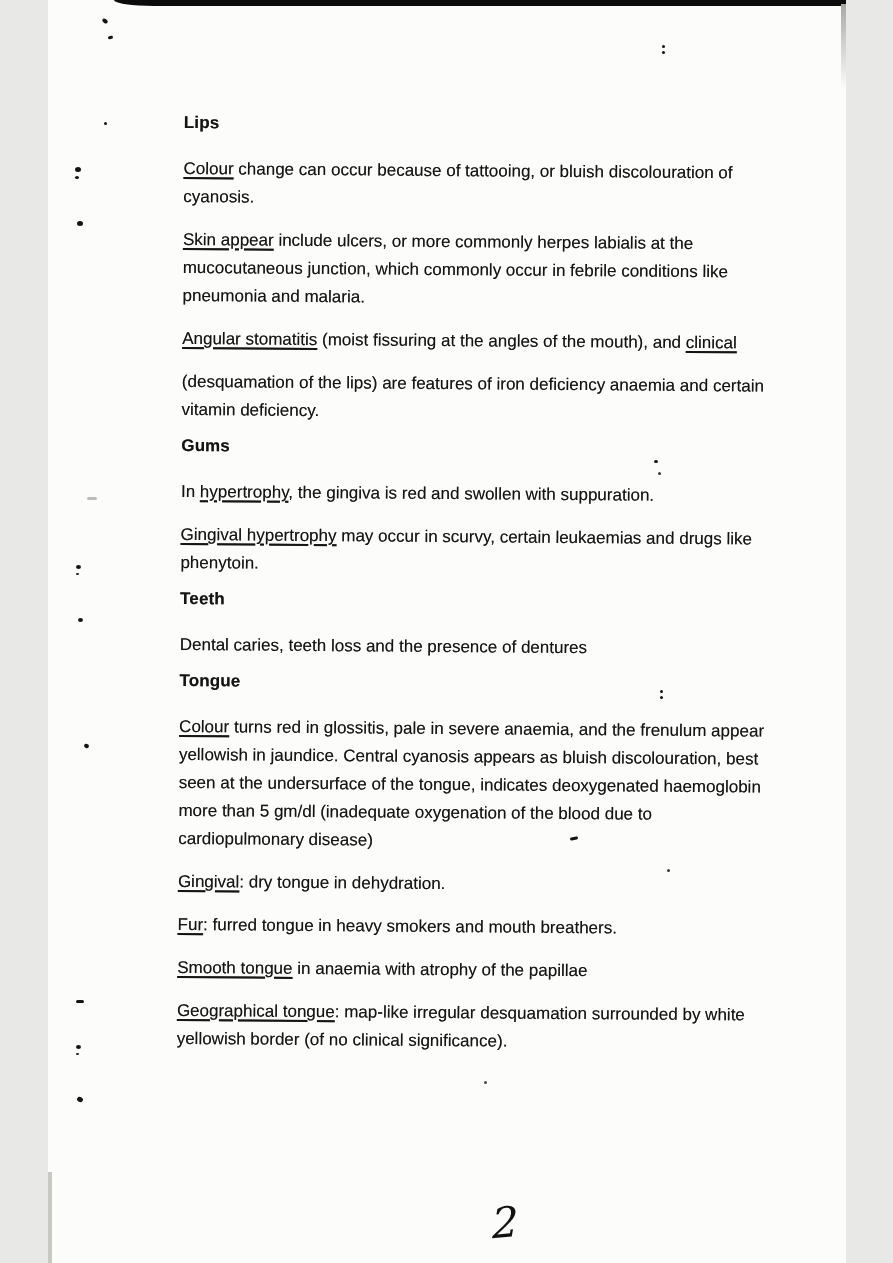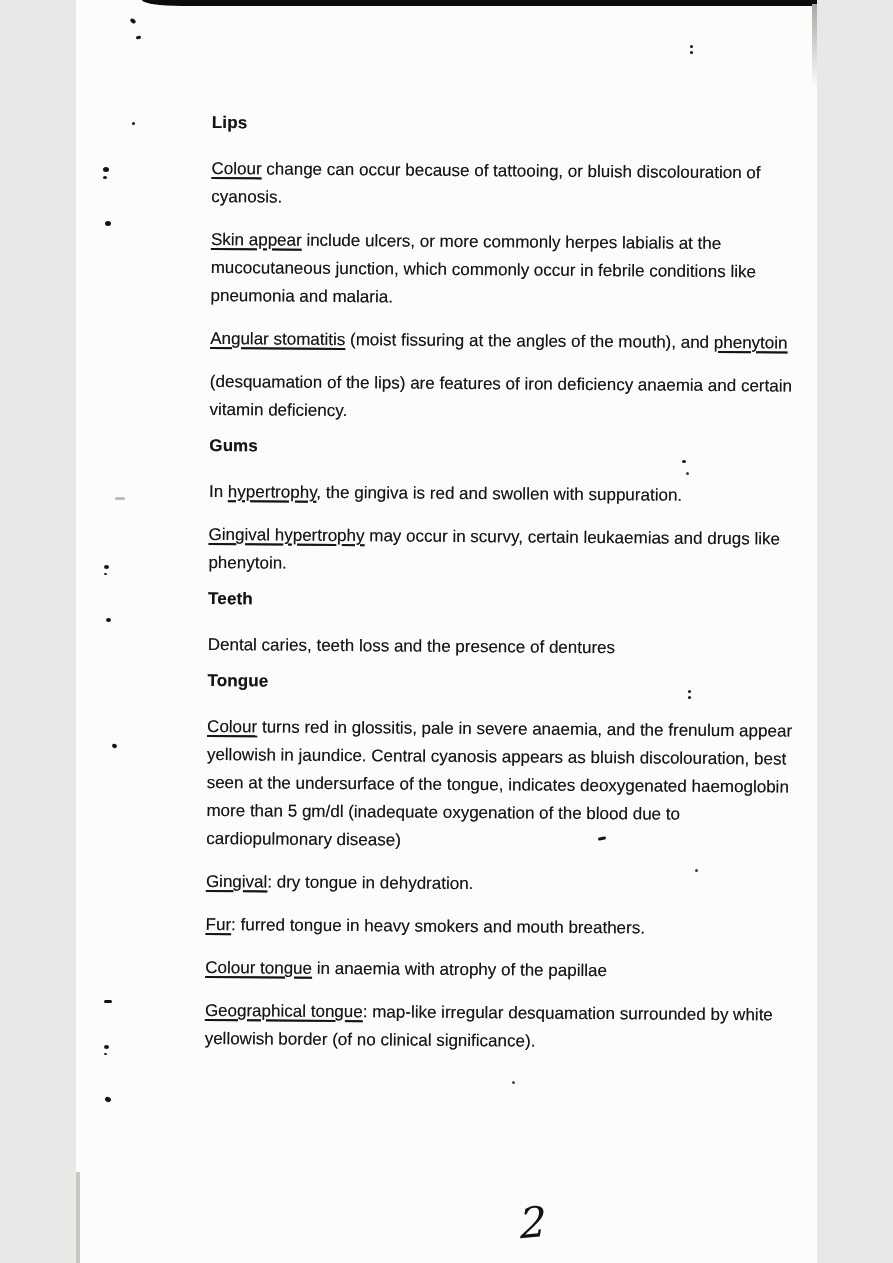--- a/index.html
+++ b/index.html
@@ -1,17 +1,17 @@
 <!DOCTYPE html>
 <html><head>
 <meta charset="utf-8">
 <style>
   html,body{margin:0;padding:0;background:#e8e8e6;}
   .page{
-    position:relative;width:741px;height:1263px;margin:0 auto;
+    position:relative;width:798px;height:1263px;margin:0 auto;
     background:#fcfcfa;overflow:hidden;
     font-family:"Liberation Sans",sans-serif;color:#151515;
   }
   
   .content{
     position:absolute;left:136px;top:109px;width:660px;
     font-size:17px;line-height:28px;
     transform:rotate(0.45deg);transform-origin:0 0;
     text-shadow:0 0 0.5px rgba(10,10,10,0.55);
   }
@@ -74,21 +74,21 @@
   <div class="sp" style="left:436px;top:1081px;width:3px;height:3px;background:#4a4a4a;"></div>
 
   <div class="content">
       <section class="section">
         <div class="heading">Lips</div>
         <p class="para"><span class="run u">Colour</span><span class="run"> change can occur because of tattooing, or bluish discolouration of
 cyanosis.</span></p>
         <p class="para"><span class="run u">Skin appear</span><span class="run"> include ulcers, or more commonly herpes labialis at the
 mucocutaneous junction, which commonly occur in febrile conditions like
 pneumonia and malaria.</span></p>
-        <p class="para"><span class="run u">Angular stomatitis</span><span class="run"> (moist fissuring at the angles of the mouth), and </span><span class="run u">phenytoin</span></p>
+        <p class="para"><span class="run u">Angular stomatitis</span><span class="run"> (moist fissuring at the angles of the mouth), and </span><span class="run u">clinical</span></p>
         <p class="para"><span class="run">(desquamation of the lips) are features of iron deficiency anaemia and certain
 vitamin deficiency.</span></p>
       </section>
       <section class="section">
         <div class="heading">Gums</div>
         <p class="para"><span class="run">In </span><span class="run u">hypertrophy</span><span class="run">, the gingiva is red and swollen with suppuration.</span></p>
         <p class="para"><span class="run u">Gingival hypertrophy</span><span class="run"> may occur in scurvy, certain leukaemias and drugs like
 phenytoin.</span></p>
       </section>
       <section class="section">
@@ -97,21 +97,21 @@
       </section>
       <section class="section">
         <div class="heading">Tongue</div>
         <p class="para"><span class="run u">Colour</span><span class="run"> turns red in glossitis, pale in severe anaemia, and the frenulum appear
 yellowish in jaundice. Central cyanosis appears as bluish discolouration, best
 seen at the undersurface of the tongue, indicates deoxygenated haemoglobin
 more than 5 gm/dl (inadequate oxygenation of the blood due to
 cardiopulmonary disease)</span></p>
         <p class="para"><span class="run u">Gingival</span><span class="run">: dry tongue in dehydration.</span></p>
         <p class="para"><span class="run u">Fur</span><span class="run">: furred tongue in heavy smokers and mouth breathers.</span></p>
-        <p class="para"><span class="run u">Colour tongue</span><span class="run"> in anaemia with atrophy of the papillae</span></p>
+        <p class="para"><span class="run u">Smooth tongue</span><span class="run"> in anaemia with atrophy of the papillae</span></p>
         <p class="para"><span class="run u">Geographical tongue</span><span class="run">: map-like irregular desquamation surrounded by white
 yellowish border (of no clinical significance).</span></p>
       </section>
     </div>
 
   <div class="pagenum">2</div>
 
 </div>
 
 </body></html>

